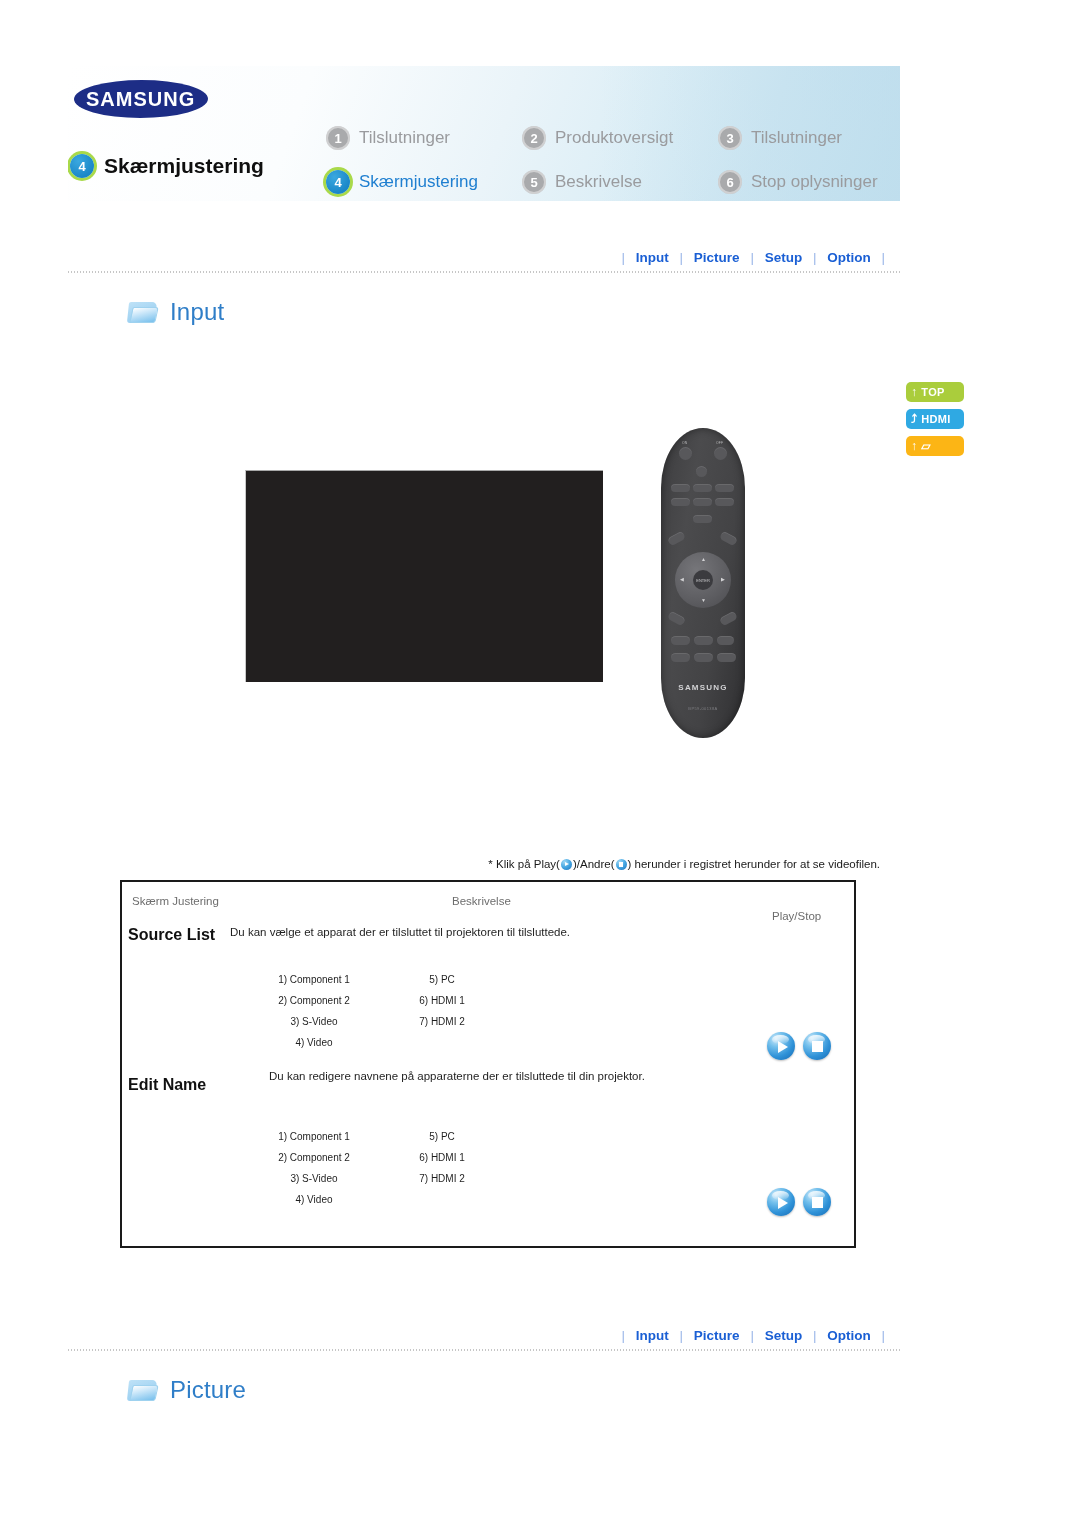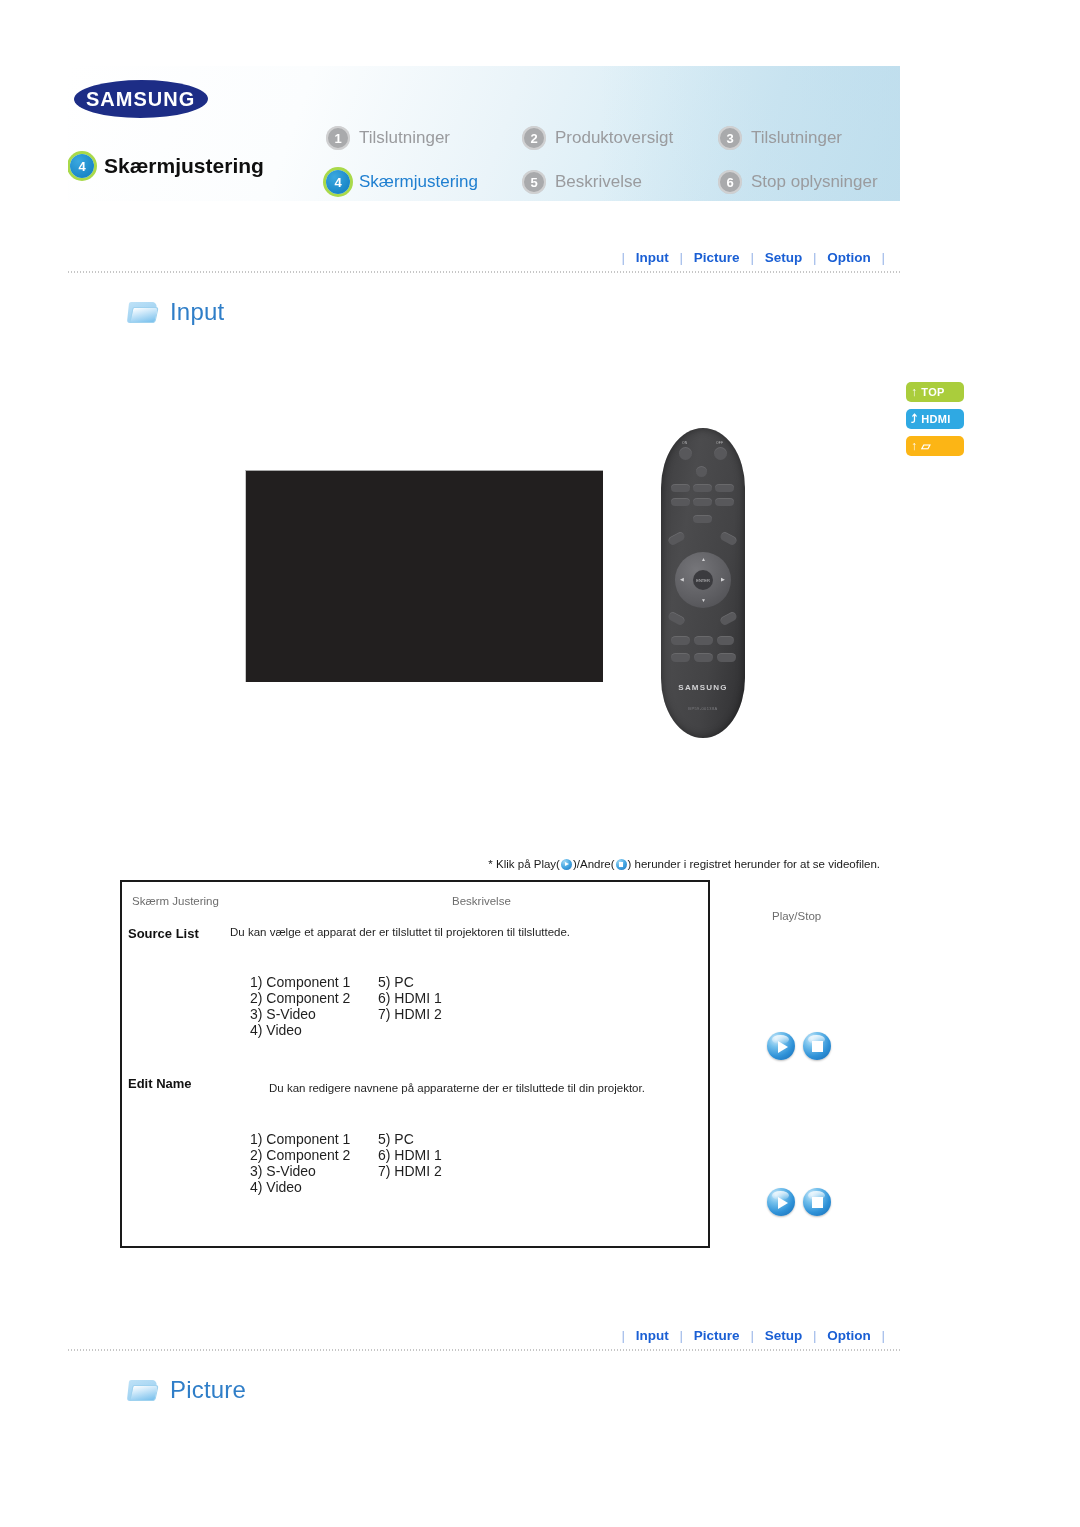--- a/index.html
+++ b/index.html
@@ -307,53 +307,55 @@
     content: "";
     position: absolute;
     left: 3.2px; top: 3.2px;
     width: 4.6px; height: 4.6px;
     background: #ffffff;
   }
 
   .table {
     position: absolute;
     left: 120px; top: 880px;
-    width: 590px; height: 368px;
+    width: 736px; height: 368px;
     border: 2px solid #1a1a1a;
     background: #ffffff;
+    text-align: center;
   }
   .thead {
     position: relative;
     height: 40px;
     font-size: 11.5px;
     color: #6d6d6d;
   }
   .th-a { position: absolute; left: 10px; top: 13px; }
   .th-b { position: absolute; left: 330px; top: 13px; }
   .th-c { position: absolute; left: 650px; top: 28px; }
 
   .trow { position: relative; }
   .row-label {
     position: absolute;
     left: 6px;
-    font-size: 13px;
+    font-size: 16px;
     font-weight: bold;
     color: #111111;
   }
   .row-desc {
     position: absolute;
     left: 108px;
     font-size: 11.5px;
     color: #1f1f1f;
   }
   .optlist {
     position: absolute;
     display: grid;
     grid-template-columns: 128px 128px;
-    font-size: 14px;
+    row-gap: 10px;
+    font-size: 10px;
     color: #1f1f1f;
   }
   .optlist .col2-spacer { visibility: hidden; }
 
   .bigbtns {
     position: absolute;
     display: flex;
     gap: 8px;
   }
   .bigbtn {
@@ -536,21 +538,21 @@
       <span class="col2-spacer"></span>
     </div>
     <div class="bigbtns" style="left:645px; top:110px;">
       <span class="bigbtn play"></span>
       <span class="bigbtn stop"></span>
     </div>
   </div>
 
   <div class="trow">
     <span class="row-label" style="top:154px;">Edit Name</span>
-    <span class="row-desc" style="top:160px;padding-left:39px;">Du kan redigere navnene på apparaterne der er tilsluttede til din projektor.</span>
+    <span class="row-desc" style="top:148px;padding-left:39px;">Du kan redigere navnene på apparaterne der er tilsluttede til din projektor.</span>
     <div class="optlist" style="left:128px; top:209px;">
       <span>1) Component 1</span>
       <span>5) PC</span>
       <span>2) Component 2</span>
       <span>6) HDMI 1</span>
       <span>3) S-Video</span>
       <span>7) HDMI 2</span>
       <span>4) Video</span>
       <span class="col2-spacer"></span>
     </div>

